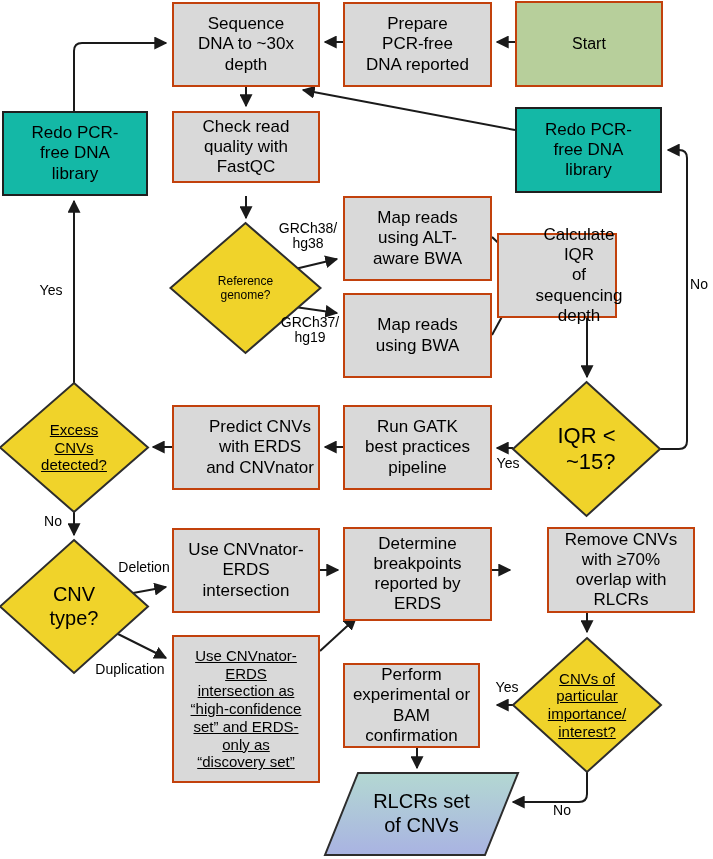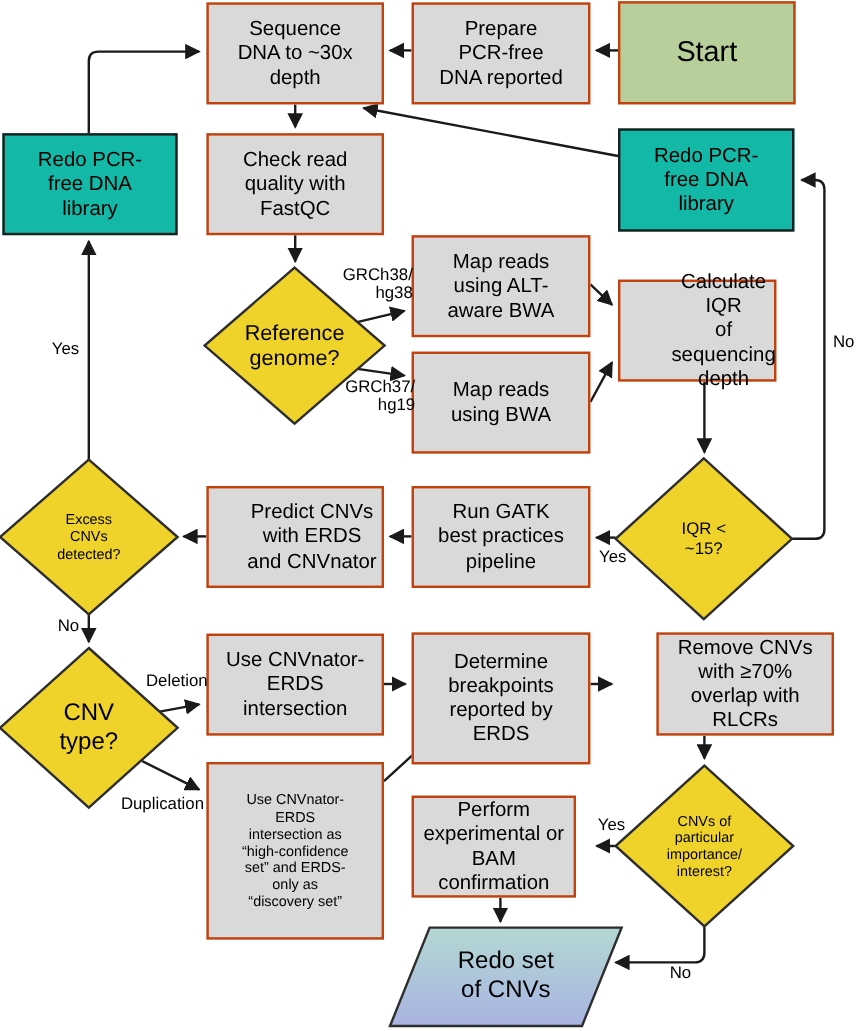--- a/index.html
+++ b/index.html
@@ -8,31 +8,31 @@
     font-family:"Liberation Sans", sans-serif;color:#000;overflow:hidden;
   }
   .layer{position:absolute;left:0;top:0;}
   .node{
     position:absolute;box-sizing:border-box;
     border:2px solid #c2410c;background:#d9d9d9;
     display:flex;align-items:center;justify-content:center;
     text-align:center;font-size:17px;line-height:1.18;
   }
   .node.red{background:#14b8a6;border-color:#1f1f1f;}
-  .node.green{background:#b7cf9b;font-size:24px;}
+  .node.green{background:#b7cf9b;font-size:16px;}
   .lbl{white-space:pre-line;}
   .overlay{
     position:absolute;display:flex;align-items:center;justify-content:center;
-    text-align:center;font-size:18px;line-height:1.18;white-space:pre-line;
+    text-align:center;font-size:12px;line-height:1.18;white-space:pre-line;
   }
   .edge-label{
     position:absolute;font-size:14px;line-height:1.08;
-    text-align:right;white-space:pre-line;
+    text-align:center;white-space:pre-line;
   }
-  .fs16{font-size:12px;} .fs19{font-size:14px;} .fs20{font-size:20px;}
+  .fs16{font-size:15px;text-decoration:underline;} .fs19{font-size:22px;text-align:right;} .fs20{font-size:20px;}
 </style>
 </head>
 <body>
 
 <div class="canvas">
 
   <svg class="layer" width="713" height="859" viewBox="0 0 713 859">
     <defs>
       <marker id="ah" viewBox="0 0 10 10" refX="9" refY="5" markerWidth="6.5" markerHeight="6.5" orient="auto-start-reverse">
         <path d="M 0 0 L 10 5 L 0 10 z" fill="#1a1a1a"></path>
@@ -96,35 +96,35 @@
   <div class="node red" style="left:2px;top:111px;width:146px;height:85px;">
       <span class="lbl">Redo PCR-
 free DNA
 library</span>
     </div>
   <div class="node red" style="left:515px;top:107px;width:147px;height:86px;">
       <span class="lbl">Redo PCR-
 free DNA
 library</span>
     </div>
-  <div class="node" style="left:172px;top:111px;width:148px;height:85px;">
+  <div class="node" style="left:172px;top:111px;width:148px;height:72px;">
       <span class="lbl">Check read
 quality with
 FastQC</span>
     </div>
   <div class="node" style="left:343px;top:196px;width:149px;height:85px;">
       <span class="lbl">Map reads
 using ALT-
 aware BWA</span>
     </div>
   <div class="node" style="left:343px;top:293px;width:149px;height:85px;">
       <span class="lbl">Map reads
 using BWA</span>
     </div>
-  <div class="node" style="left:515px;top:233px;width:132px;height:85px;padding-left:44px;">
+  <div class="node" style="left:497px;top:233px;width:120px;height:85px;padding-left:44px;">
       <span class="lbl">Calculate IQR
 of sequencing
 depth</span>
     </div>
   <div class="node" style="left:343px;top:405px;width:149px;height:85px;">
       <span class="lbl">Run GATK
 best practices
 pipeline</span>
     </div>
   <div class="node" style="left:172px;top:405px;width:148px;height:85px;padding-left:28px;">
@@ -139,21 +139,21 @@
     </div>
   <div class="node fs16" style="left:172px;top:635px;width:148px;height:148px;">
       <span class="lbl">Use CNVnator-
 ERDS
 intersection as
 “high-confidence
 set” and ERDS-
 only as
 “discovery set”</span>
     </div>
-  <div class="node" style="left:343px;top:527px;width:149px;height:110px;">
+  <div class="node" style="left:343px;top:527px;width:149px;height:94px;">
       <span class="lbl">Determine
 breakpoints
 reported by
 ERDS</span>
     </div>
   <div class="node" style="left:515px;top:527px;width:148px;height:86px;margin-left:32px;">
       <span class="lbl">Remove CNVs
 with ≥70%
 overlap with
 RLCRs</span>
@@ -171,21 +171,21 @@
 ~15?</div>
   <div class="overlay fs16" style="left:0px;top:383px;width:148px;height:129px;">Excess
 CNVs
 detected?</div>
   <div class="overlay fs20" style="left:0px;top:540px;width:148px;height:133px;">CNV
 type?</div>
   <div class="overlay fs16" style="left:513px;top:638px;width:148px;height:134px;">CNVs of
 particular
 importance/
 interest?</div>
-  <div class="overlay fs20" style="left:332px;top:773px;width:179px;height:82px;">Redo set
+  <div class="overlay fs20" style="left:332px;top:773px;width:179px;height:82px;">RLCRs set
 of CNVs</div>
 
   <div class="edge-label" style="left:272px;top:221px;width:72px;">GRCh38/
 hg38</div>
   <div class="edge-label" style="left:274px;top:315px;width:72px;">GRCh37/
 hg19</div>
   <div class="edge-label" style="left:36px;top:283px;width:30px;">Yes</div>
   <div class="edge-label" style="left:40px;top:514px;width:26px;">No</div>
   <div class="edge-label" style="left:494px;top:456px;width:28px;">Yes</div>
   <div class="edge-label" style="left:686px;top:277px;width:26px;">No</div>

